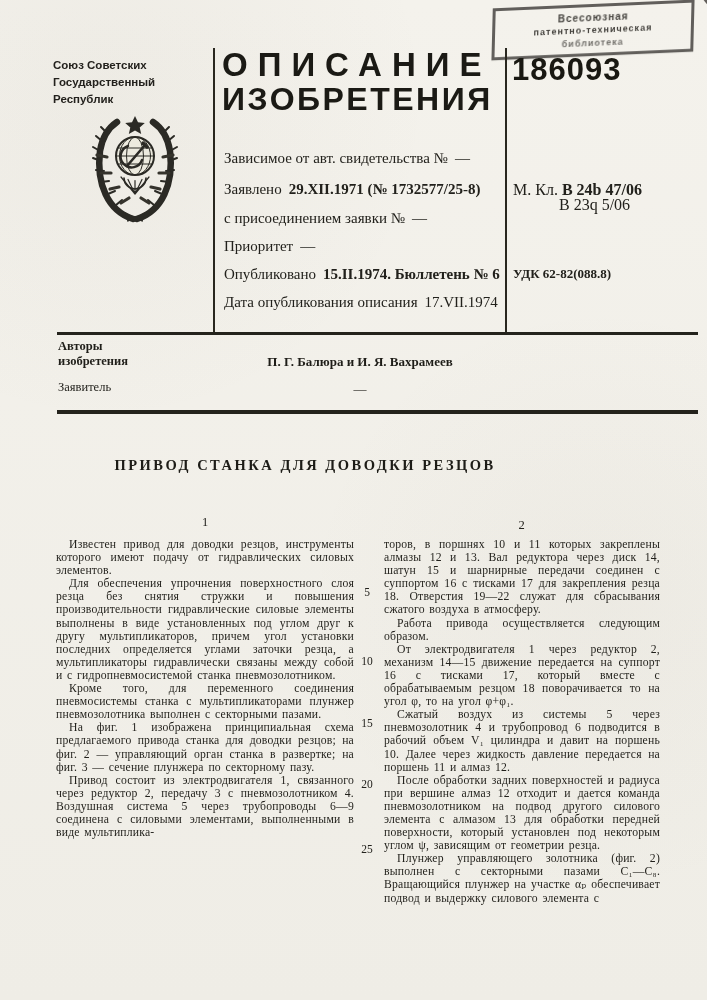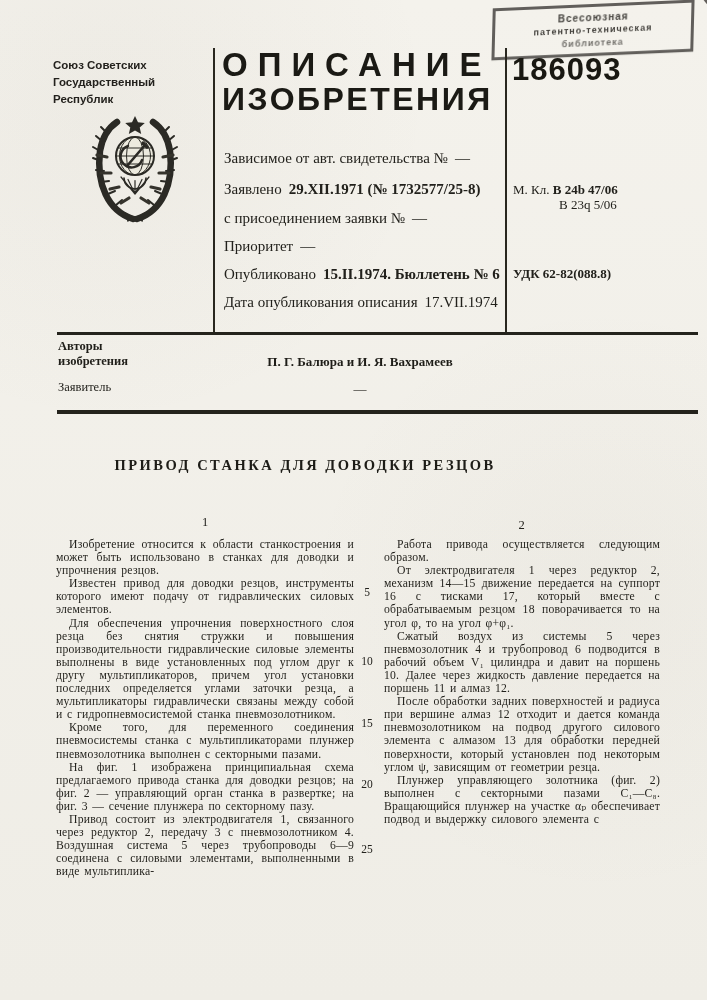--- a/index.html
+++ b/index.html
@@ -49,21 +49,21 @@
   .doc-sub { position:absolute; left:219px; top:115px; width:282px; text-align:center;
     font-family:"Liberation Sans","DejaVu Sans",sans-serif; font-weight:bold;
     font-size:14px; letter-spacing:.5px; color:#1d1c17;
     padding-bottom:5px; border-bottom:3.5px solid #23221c; }
   .field { position:absolute; left:224px; width:280px; font-size:15px; white-space:nowrap; color:#22211c; }
   .field .val { margin-left:7px; }
   .field .val.b { font-weight:bold; }
   .pat-num { position:absolute; left:512px; top:52px;
     font-family:"Liberation Sans","DejaVu Sans",sans-serif; font-weight:bold;
     font-size:31px; letter-spacing:1px; color:#191812; }
-  .mkl { position:absolute; left:513px; top:182px; font-size:13px; color:#22211c; line-height:15px;}
+  .mkl { position:absolute; left:513px; top:182px; font-size:16px; color:#22211c; line-height:15px;}
   .mkl .code { font-weight:bold; }
   .mkl .code2 { display:block; margin-left:46px; font-weight:normal; }
   .udc { position:absolute; left:513px; top:266px; font-size:13px; font-weight:bold; color:#22211c; }
   .hrule { position:absolute; left:57px; width:641px; background:#24231c; }
   .hrule1 { top:332px; height:3px; }
   .hrule2 { top:410px; height:3.5px; }
   
   .authors-label { position:absolute; left:58px; top:339px; font-size:12.5px; line-height:15px;font-weight:bold; }
   .authors-names { position:absolute; left:160px; top:354px; width:400px; text-align:center;
     font-size:13px; font-weight:bold; color:#1e1d18; }
@@ -179,28 +179,28 @@
   <div class="applicant-value">—</div>
 
   <div class="hrule hrule2"></div>
 
   <div class="inv-title">ПРИВОД СТАНКА ДЛЯ ДОВОДКИ РЕЗЦОВ</div>
 
   <div class="colnum colnum1">1</div>
   <div class="colnum colnum2">2</div>
 
   <div class="bodycol col1">
-    <p>Изобретение относится к области станкостроения и может быть использовано в станках для доводки и упрочнения резцов.</p>
     <p>Известен привод для доводки резцов, инструменты которого имеют подачу от гидравлических силовых элементов.</p>
     <p>Для обеспечения упрочнения поверхностного слоя резца без снятия стружки и повышения производительности гидравлические силовые элементы выполнены в виде установленных под углом друг к другу мультипликаторов, причем угол установки последних определяется углами заточки резца, а мультипликаторы гидравлически связаны между собой и с гидропневмосистемой станка пневмозолотником.</p>
     <p>Кроме того, для переменного соединения пневмосистемы станка с мультипликаторами плунжер пневмозолотника выполнен с секторными пазами.</p>
     <p>На фиг. 1 изображена принципиальная схема предлагаемого привода станка для доводки резцов; на фиг. 2 — управляющий орган станка в развертке; на фиг. 3 — сечение плунжера по секторному пазу.</p>
     <p>Привод состоит из электродвигателя 1, связанного через редуктор 2, передачу 3 с пневмозолотником 4. Воздушная система 5 через трубопроводы 6—9 соединена с силовыми элементами, выполненными в виде мультиплика-</p>
   </div>
   <div class="bodycol col2">
+    <p class="noind">торов, в поршнях 10 и 11 которых закреплены алмазы 12 и 13. Вал редуктора через диск 14, шатун 15 и шарнирные передачи соединен с суппортом 16 с тисками 17 для закрепления резца 18. Отверстия 19—22 служат для сбрасывания сжатого воздуха в атмосферу.</p>
     <p>Работа привода осуществляется следующим образом.</p>
     <p>От электродвигателя 1 через редуктор 2, механизм 14—15 движение передается на суппорт 16 с тисками 17, который вместе с обрабатываемым резцом 18 поворачивается то на угол φ, то на угол φ+φ₁.</p>
     <p>Сжатый воздух из системы 5 через пневмозолотник 4 и трубопровод 6 подводится в рабочий объем V₁ цилиндра и давит на поршень 10. Далее через жидкость давление передается на поршень 11 и алмаз 12.</p>
     <p>После обработки задних поверхностей и радиуса при вершине алмаз 12 отходит и дается команда пневмозолотником на подвод другого силового элемента с алмазом 13 для обработки передней поверхности, который установлен под некоторым углом ψ, зависящим от геометрии резца.</p>
     <p>Плунжер управляющего золотника (фиг. 2) выполнен с секторными пазами С₁—С₈. Вращающийся плунжер на участке αₚ обеспечивает подвод и выдержку силового элемента с</p>
   </div>
 
   <div class="lnum" style="top:586px">5</div>
   <div class="lnum" style="top:655px">10</div>
   <div class="lnum" style="top:717px">15</div>

